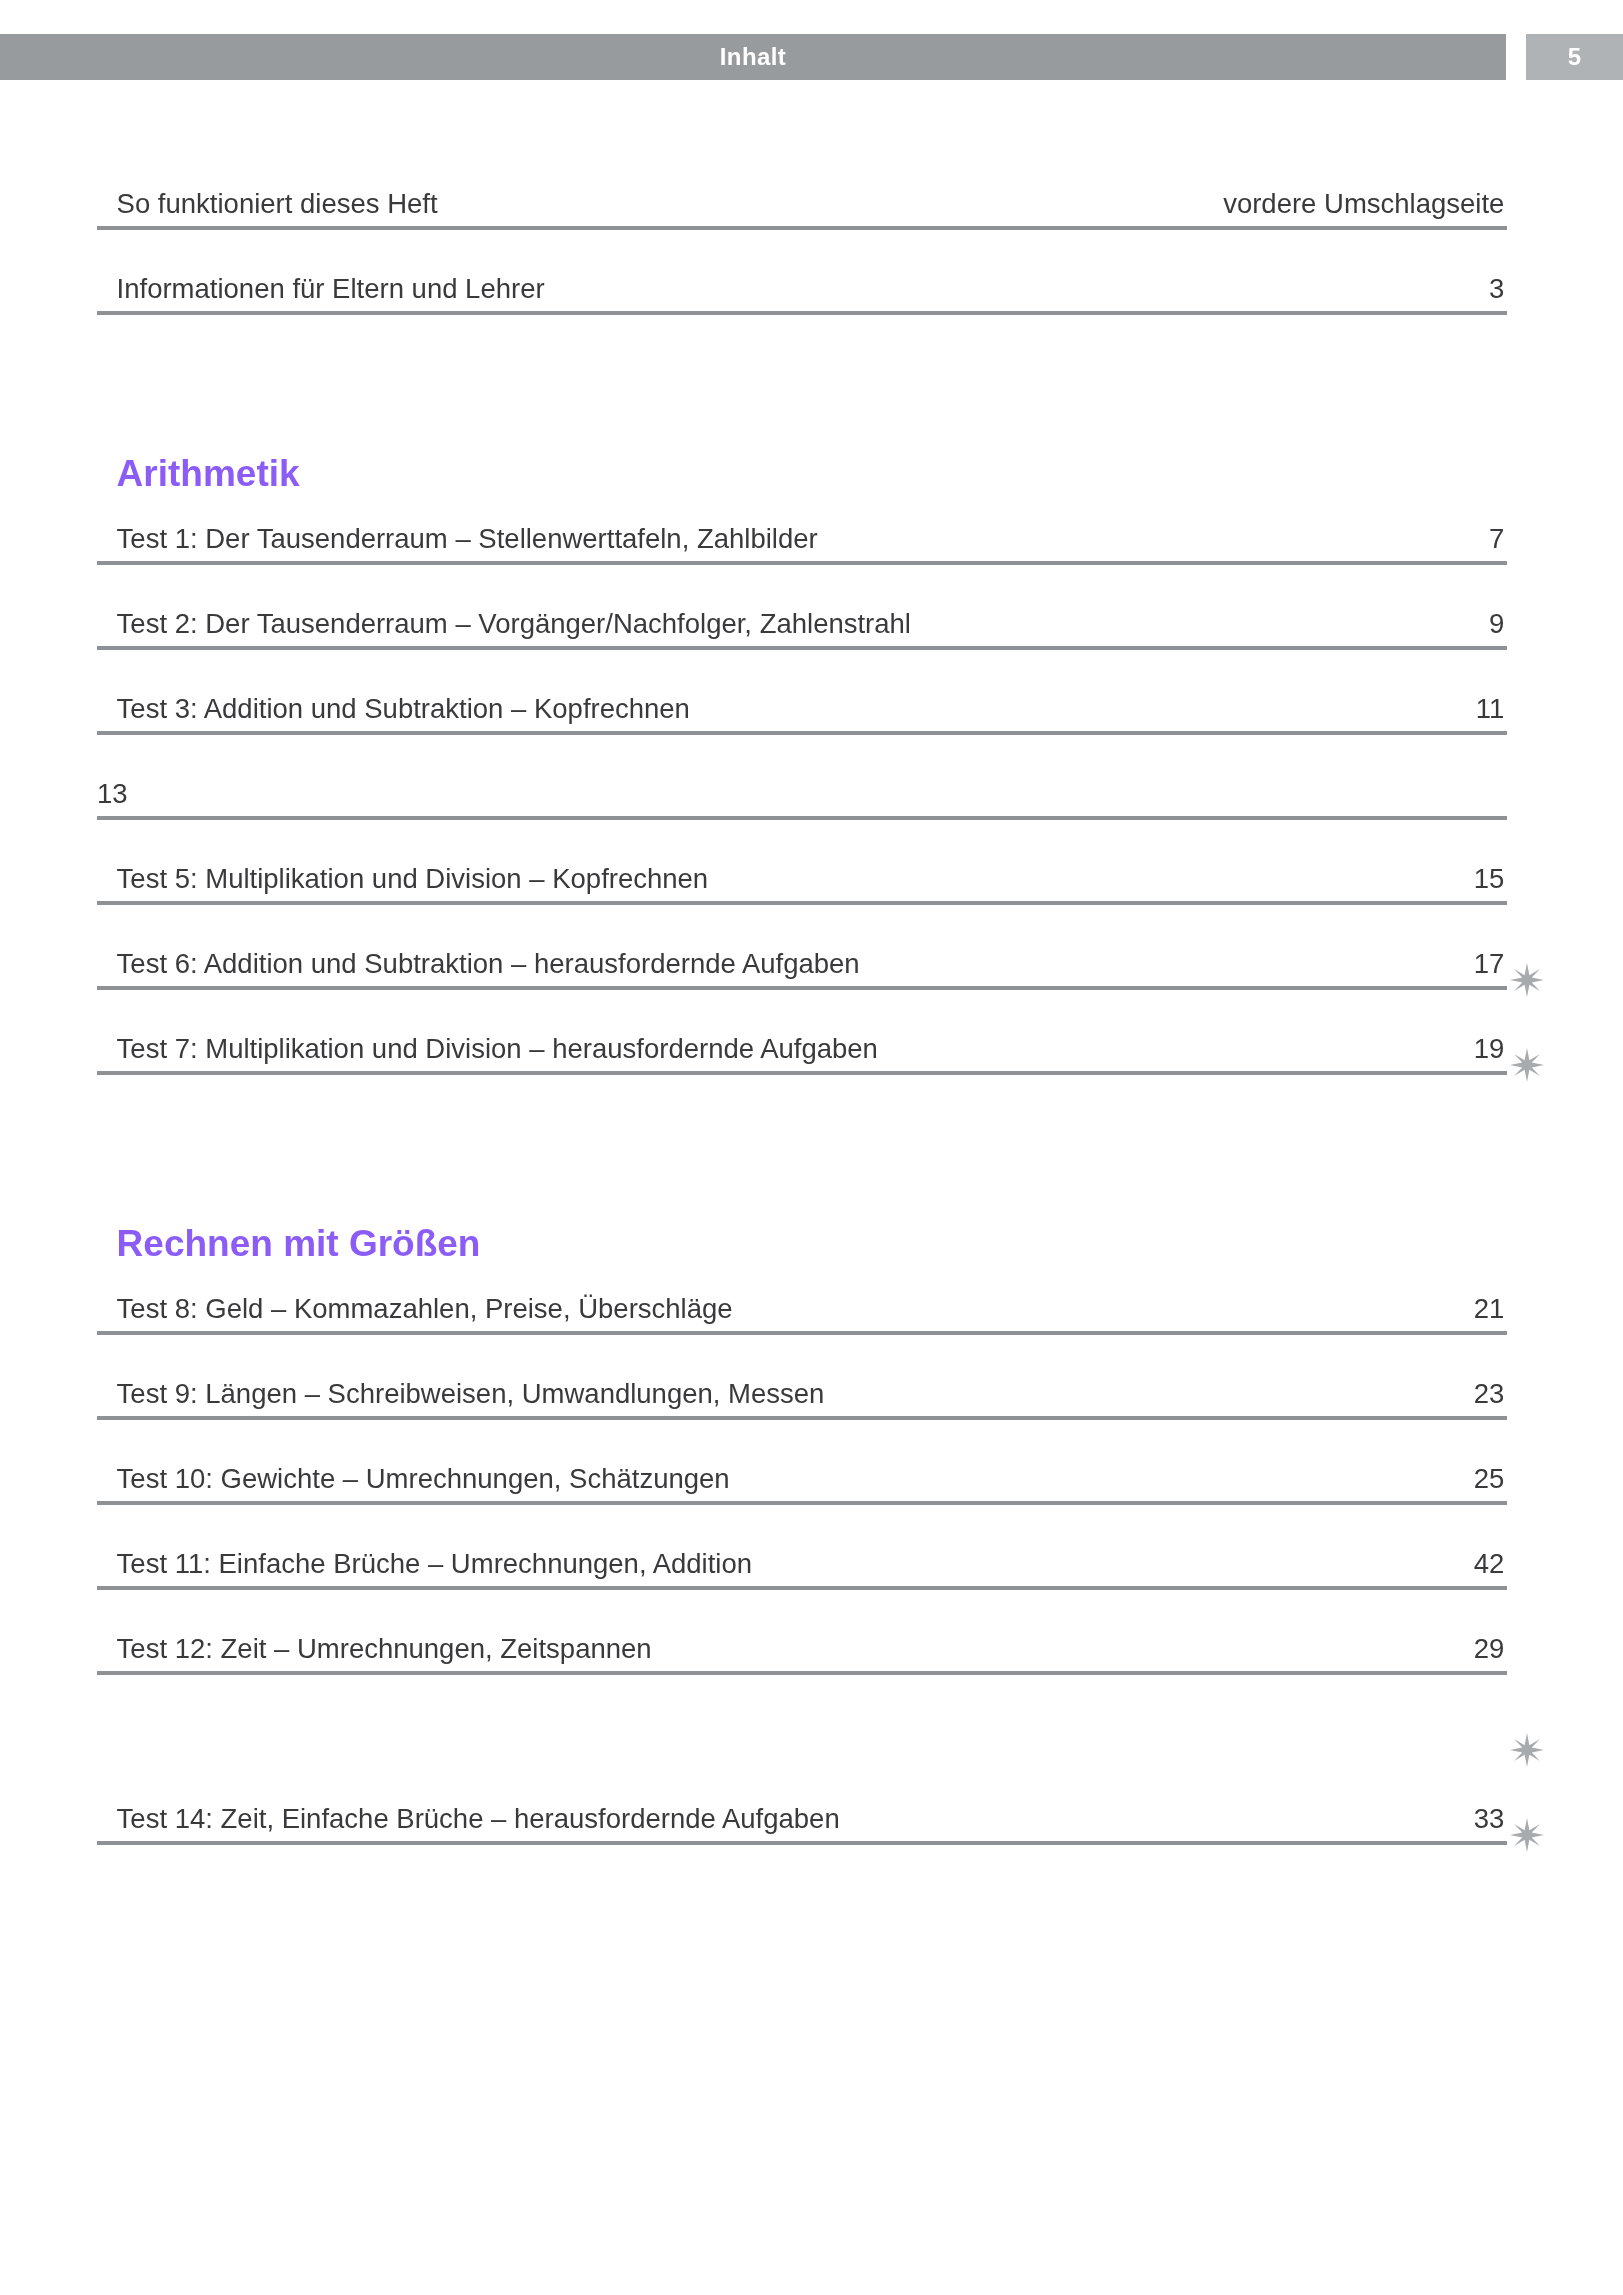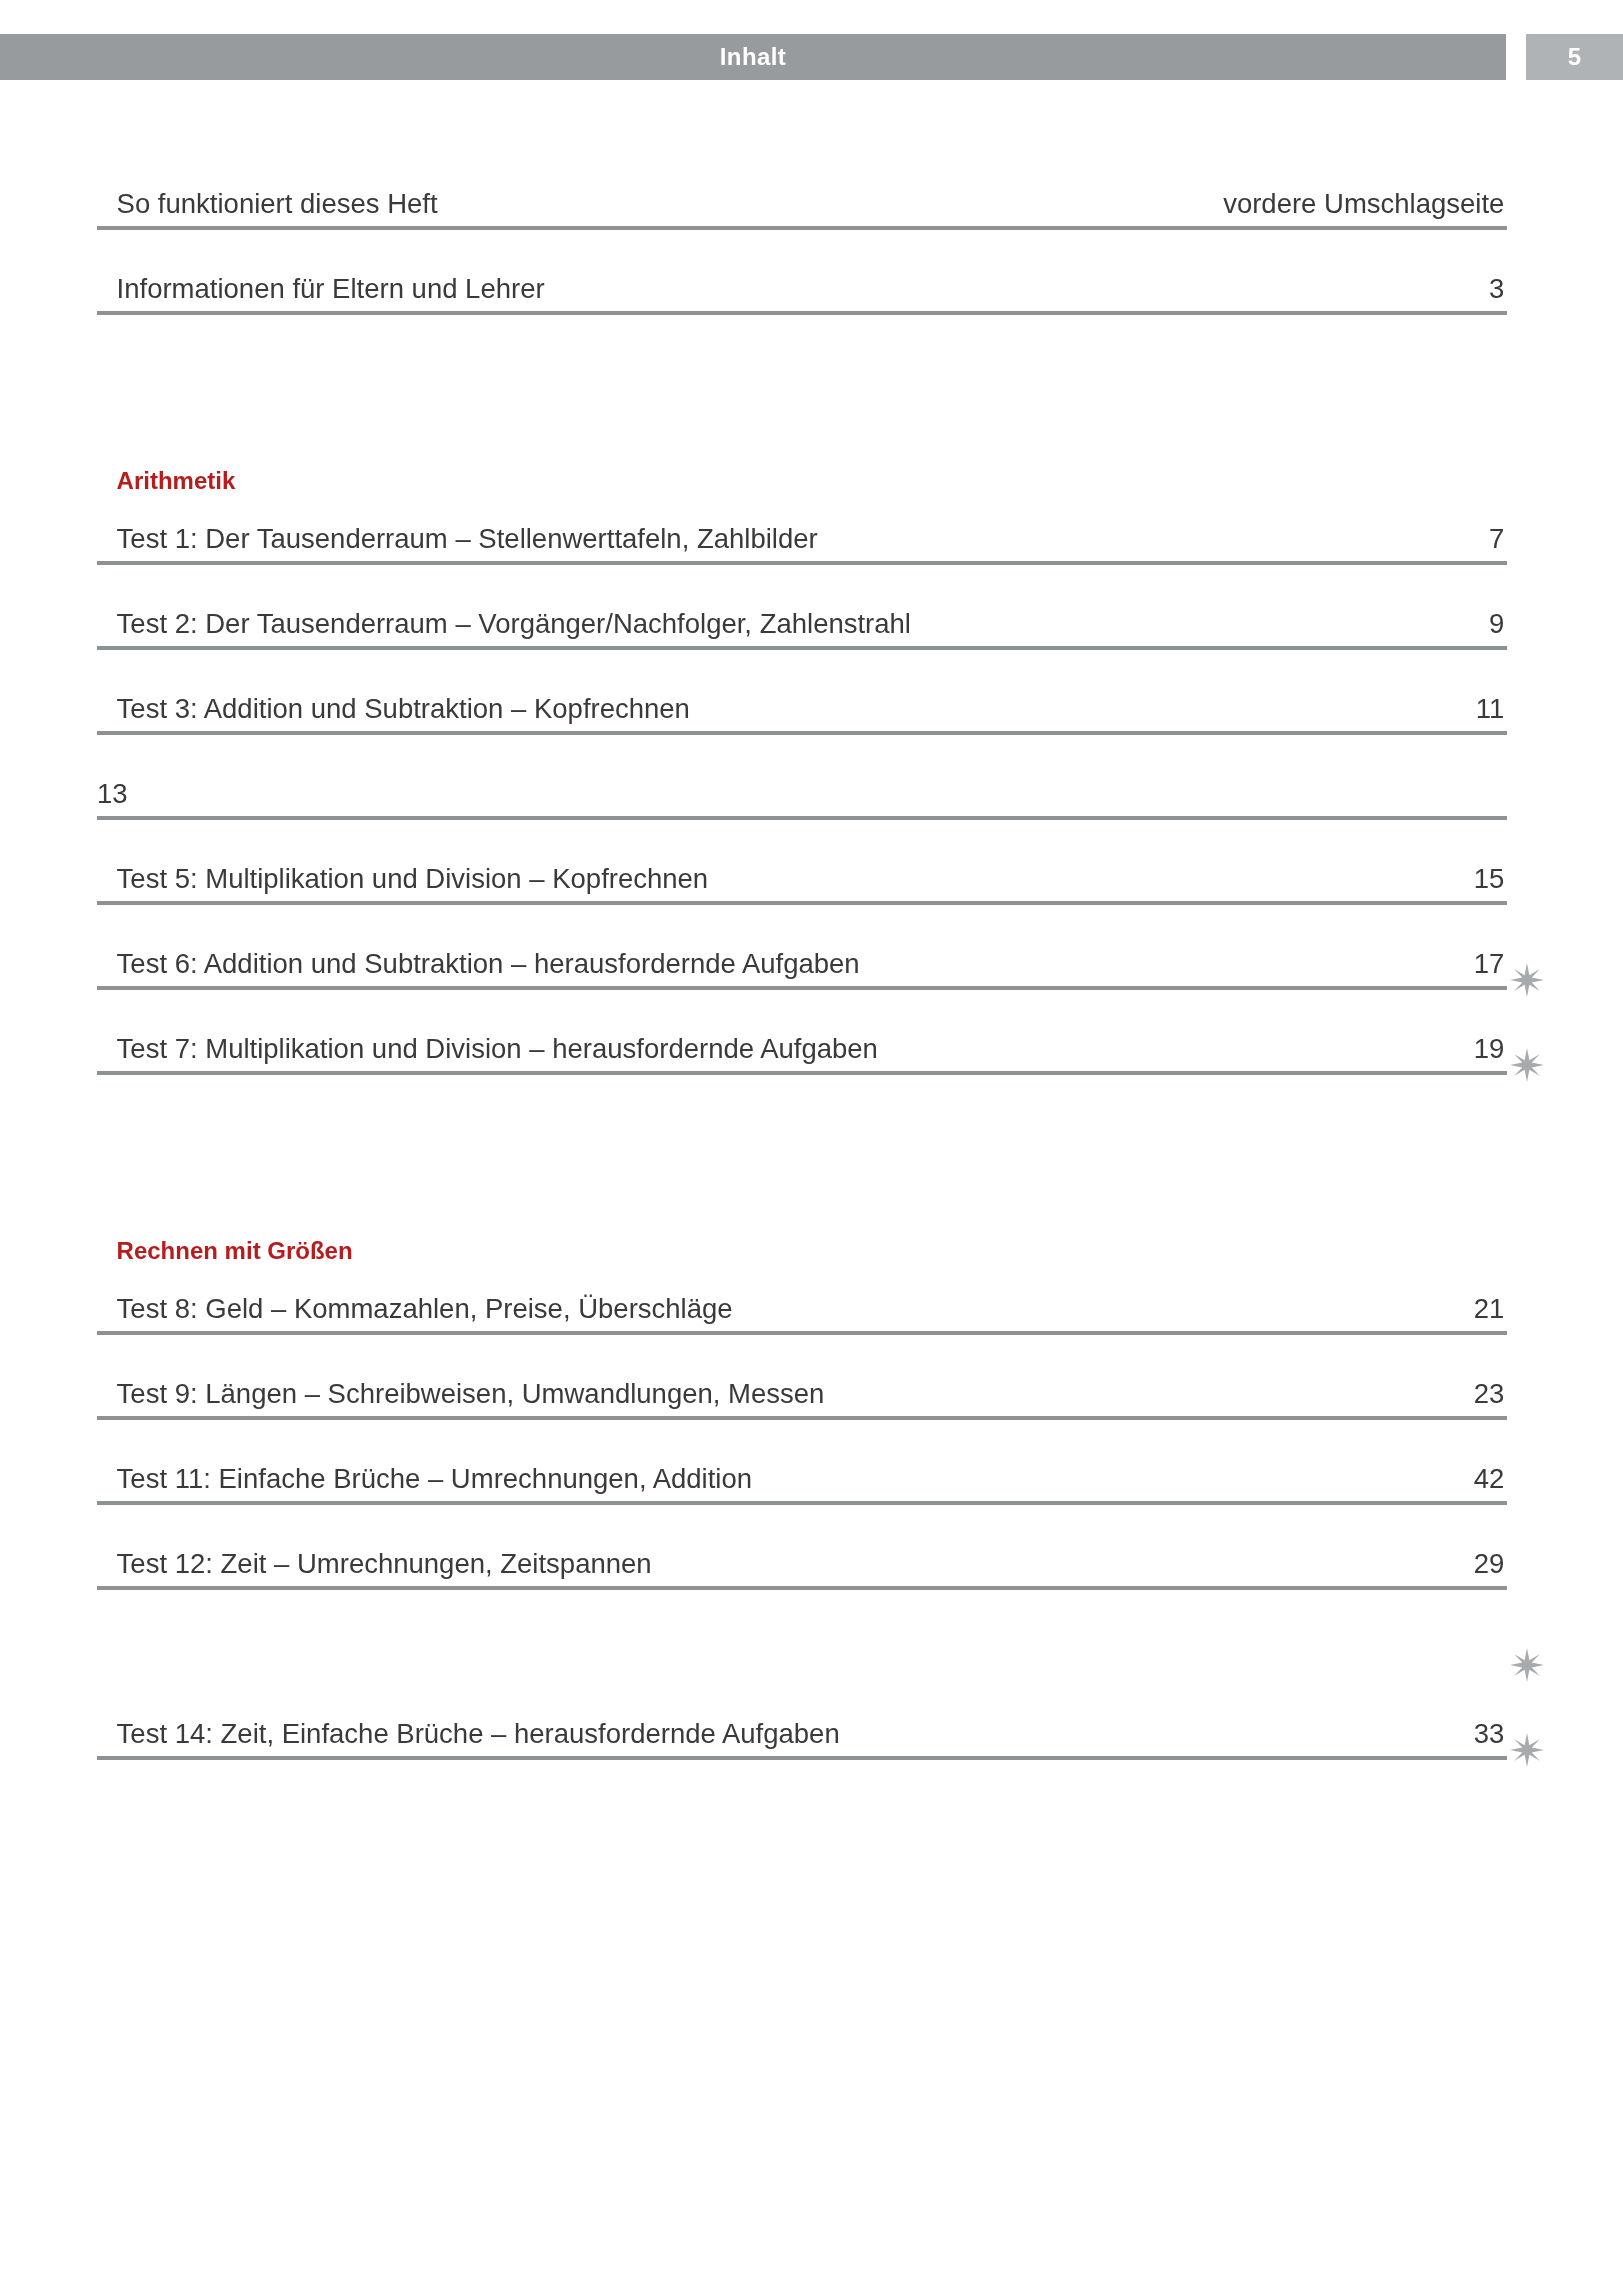--- a/index.html
+++ b/index.html
@@ -106,23 +106,23 @@
     width: 34px;
     height: 34px;
     pointer-events: none;
   }
 
   
   .gap-lg { height: 105px; }
   .gap-xl { height: 115px; }
 
   .section-heading {
-    font-size: 24px;
+    font-size: 37px;
     font-weight: bold;
-    color: #b91c1c;
+    color: #8b5cf6;
     padding-left: 19.6px;
     height: 60px;
     display: flex;
     align-items: flex-end;
   }
 </style>
 </head>
 <body>
 
 <div class="page-header">
@@ -205,20 +205,26 @@
         </div>
       </div>
       <div class="toc-row">
         <div class="row-inner">
           <span class="title">Test 9: Längen – Schreibweisen, Umwandlungen, Messen</span>
           <span class="pageno">23</span>
         </div>
       </div>
       <div class="toc-row">
         <div class="row-inner">
+          <span class="title">Test 10: Gewichte – Umrechnungen, Schätzungen</span>
+          <span class="pageno">25</span>
+        </div>
+      </div>
+      <div class="toc-row">
+        <div class="row-inner">
           <span class="title">Test 11: Einfache Brüche – Umrechnungen, Addition</span>
           <span class="pageno">42</span>
         </div>
       </div>
       <div class="toc-row">
         <div class="row-inner">
           <span class="title">Test 12: Zeit – Umrechnungen, Zeitspannen</span>
           <span class="pageno">29</span>
         </div>
       </div>

